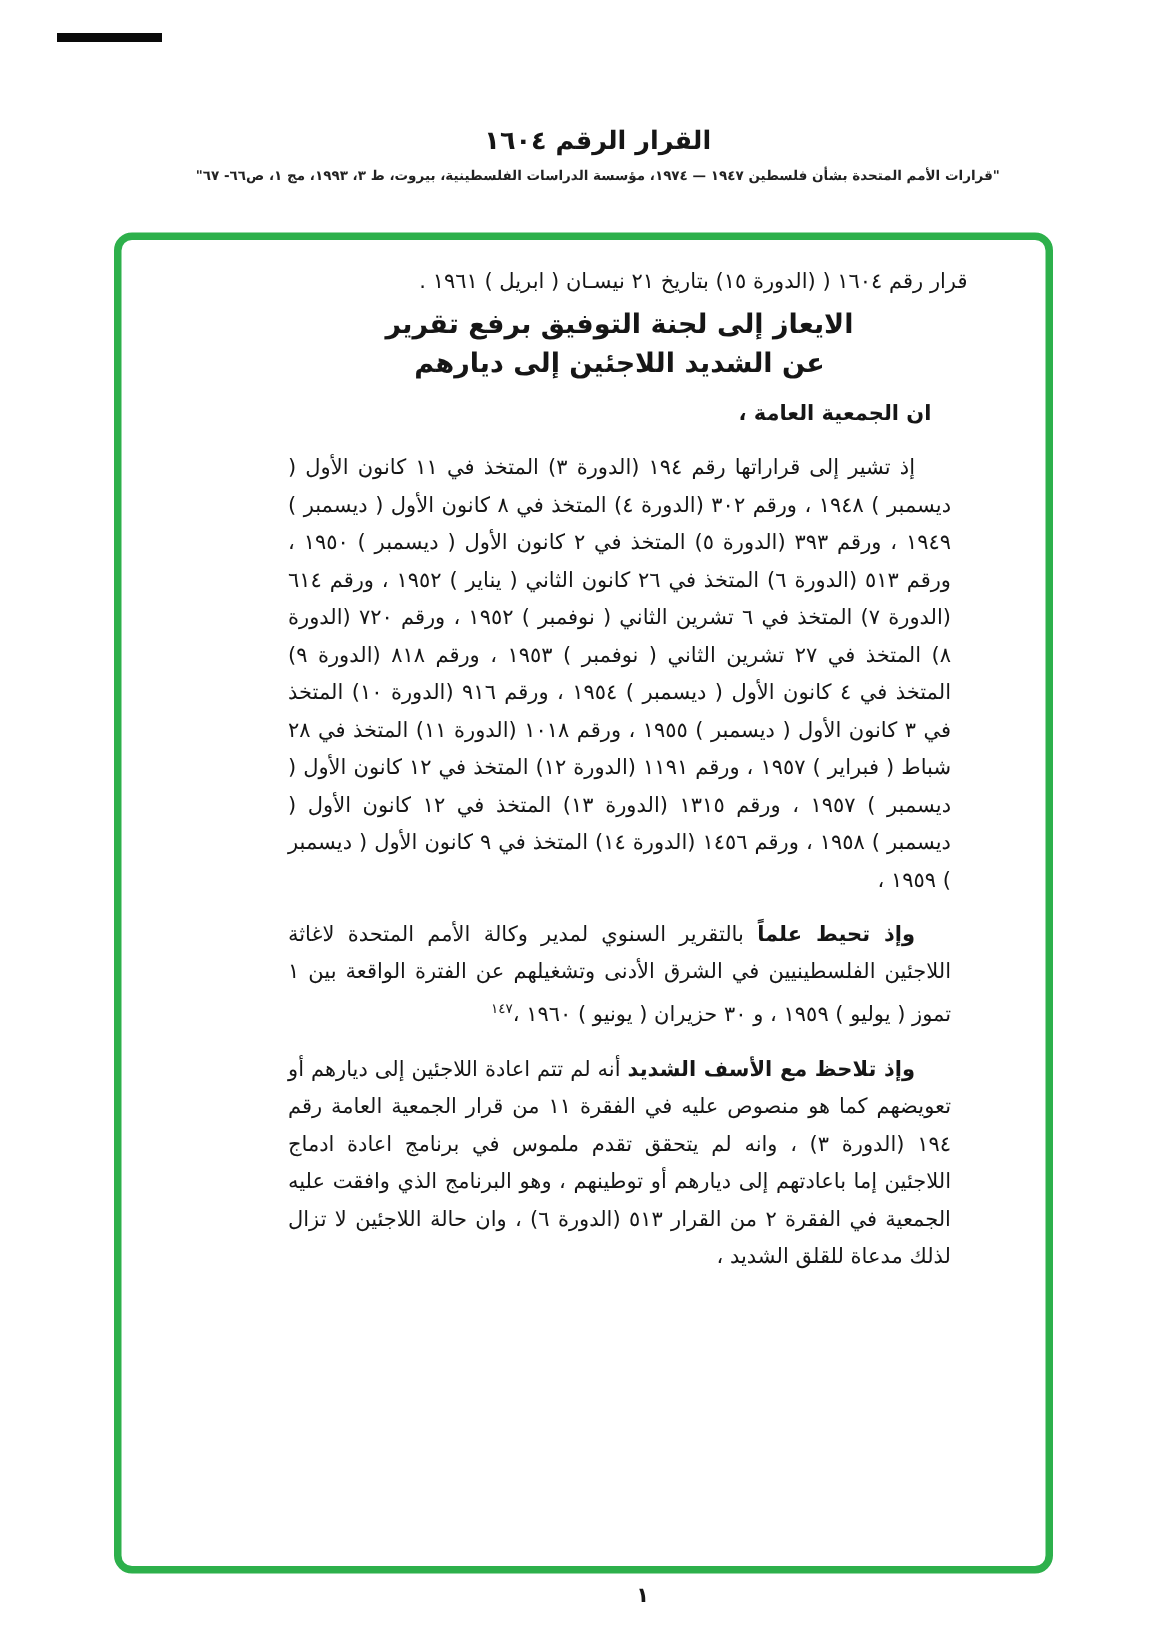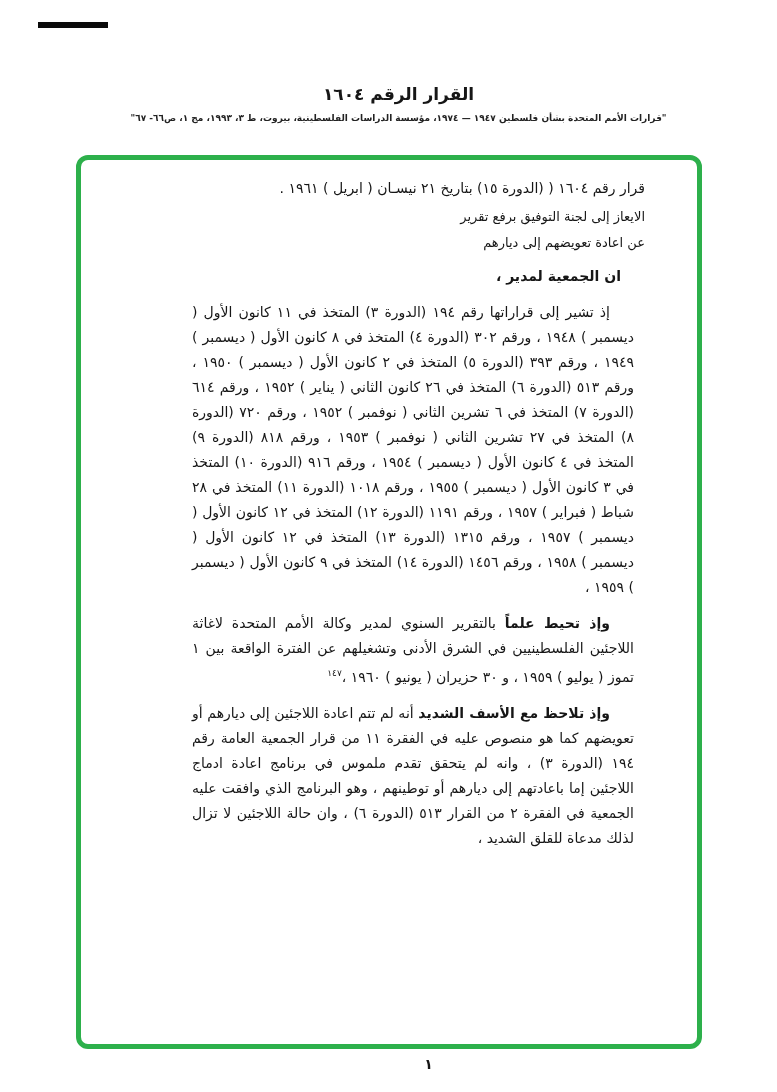--- a/index.html
+++ b/index.html
@@ -57,22 +57,23 @@
     text-align: justify;
     font-size: 14px;
     line-height: 25px;
     overflow: hidden;
   }
 
   .intro { margin: 0; }
 
   .subject {
     margin: 3px 0 8px;
-    font-weight: normal;
-    font-size: 13px;
+    text-align: center;
+    font-weight: bold;
+    font-size: 18px;
     line-height: 26px;
   }
 
   .opening {
     margin: 0;
     text-indent: 24px;
     font-weight: bold;
   }
 
   .para { margin: 11px; text-indent: 24px; }
@@ -117,24 +118,24 @@
     <div class="doc-source">"قرارات الأمم المتحدة بشأن فلسطين ١٩٤٧ — ١٩٧٤، مؤسسة الدراسات الفلسطينية، بيروت، ط ٣، ١٩٩٣، مج ١، ص٦٦- ٦٧"</div>
   </div>
 
   <div class="frame" style="border-color: rgb(45, 176, 75);">
     <div class="doc-body">
 
       <p class="intro">قرار رقم ١٦٠٤ ( (الدورة ١٥) بتاريخ ٢١ نيسـان ( ابريل ) ١٩٦١ .</p>
 
       <div class="subject">
         <div>الايعاز إلى لجنة التوفيق برفع تقرير</div>
-        <div>عن اعادة تعويضهم إلى ديارهم</div>
+        <div>عن الشديد اللاجئين إلى ديارهم</div>
       </div>
 
-      <p class="opening">ان الجمعية لمدير ،</p>
+      <p class="opening">ان الجمعية العامة ،</p>
 
       <p class="para"><span class="lead"></span><span>إذ تشير إلى قراراتها رقم ١٩٤ (الدورة ٣) المتخذ في ١١ كانون الأول ( ديسمبر ) ١٩٤٨ ، ورقم ٣٠٢ (الدورة ٤) المتخذ في ٨ كانون الأول ( ديسمبر ) ١٩٤٩ ، ورقم ٣٩٣ (الدورة ٥) المتخذ في ٢ كانون الأول ( ديسمبر ) ١٩٥٠ ، ورقم ٥١٣ (الدورة ٦) المتخذ في ٢٦ كانون الثاني ( يناير ) ١٩٥٢ ، ورقم ٦١٤ (الدورة ٧) المتخذ في ٦ تشرين الثاني ( نوفمبر ) ١٩٥٢ ، ورقم ٧٢٠ (الدورة ٨) المتخذ في ٢٧ تشرين الثاني ( نوفمبر ) ١٩٥٣ ، ورقم ٨١٨ (الدورة ٩) المتخذ في ٤ كانون الأول ( ديسمبر ) ١٩٥٤ ، ورقم ٩١٦ (الدورة ١٠) المتخذ في ٣ كانون الأول ( ديسمبر ) ١٩٥٥ ، ورقم ١٠١٨ (الدورة ١١) المتخذ في ٢٨ شباط ( فبراير ) ١٩٥٧ ، ورقم ١١٩١ (الدورة ١٢) المتخذ في ١٢ كانون الأول ( ديسمبر ) ١٩٥٧ ، ورقم ١٣١٥ (الدورة ١٣) المتخذ في ١٢ كانون الأول ( ديسمبر ) ١٩٥٨ ، ورقم ١٤٥٦ (الدورة ١٤) المتخذ في ٩ كانون الأول ( ديسمبر ) ١٩٥٩ ،</span></p>
 
       <p class="para"><span class="lead">وإذ تحيط علماً</span><span> بالتقرير السنوي لمدير وكالة الأمم المتحدة لاغاثة اللاجئين الفلسطينيين في الشرق الأدنى وتشغيلهم عن الفترة الواقعة بين ١ تموز ( يوليو ) ١٩٥٩ ، و ٣٠ حزيران ( يونيو ) ١٩٦٠ ،</span><sup class="fn-ref">١٤٧</sup></p>
 
       <p class="para"><span class="lead">وإذ تلاحظ مع الأسف الشديد</span><span> أنه لم تتم اعادة اللاجئين إلى ديارهم أو تعويضهم كما هو منصوص عليه في الفقرة ١١ من قرار الجمعية العامة رقم ١٩٤ (الدورة ٣) ، وانه لم يتحقق تقدم ملموس في برنامج اعادة ادماج اللاجئين إما باعادتهم إلى ديارهم أو توطينهم ، وهو البرنامج الذي وافقت عليه الجمعية في الفقرة ٢ من القرار ٥١٣ (الدورة ٦) ، وان حالة اللاجئين لا تزال لذلك مدعاة للقلق الشديد ،</span></p>
 
 
     </div>
   </div>

